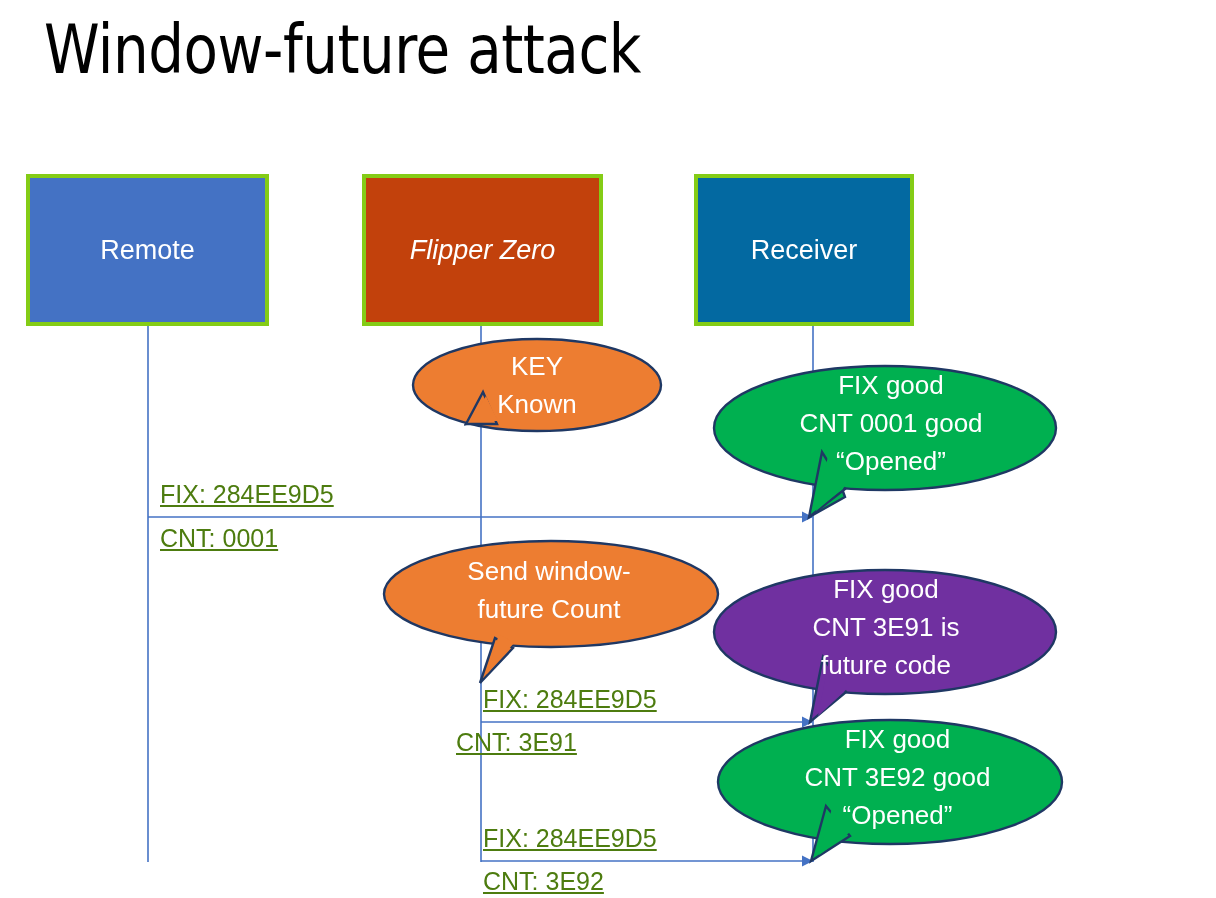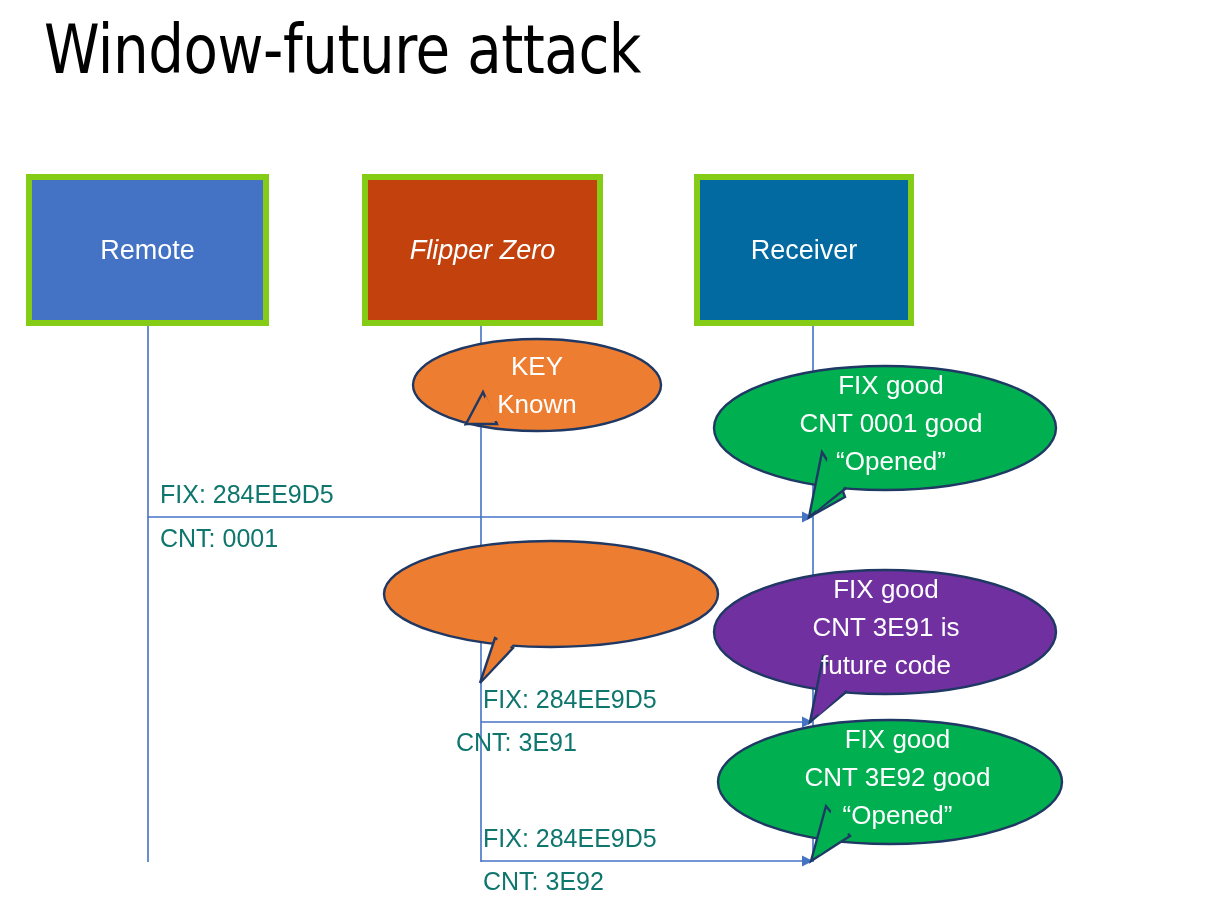--- a/index.html
+++ b/index.html
@@ -45,21 +45,21 @@
     position: absolute;
     left: 0;
     top: 0;
     width: 1216px;
     height: 898px;
   }
 
   
   .actor-box {
     position: absolute;
-    border: 6px solid #84cc16;
+    border: 4px solid #84cc16;
     box-sizing: border-box;
     display: flex;
     align-items: center;
     justify-content: center;
     color: #ffffff;
     font-size: 27px;
     font-weight: 400;
     line-height: 32px;
     text-align: center;
   }
@@ -79,24 +79,25 @@
   }
   .callout-key       { left: 452px; top: 347px; width: 170px; }
   .callout-send      { left: 404px; top: 552px; width: 290px; }
   .callout-fix0001   { left: 726px; top: 366px; width: 330px; }
   .callout-fix3e91   { left: 726px; top: 570px; width: 320px; }
   .callout-fix3e92   { left: 730px; top: 720px; width: 335px; }
 
   
   .msg-label {
     position: absolute;
-    color: #0f766e;
+    color: #4d7c0f;
     font-size: 25px;
     line-height: 30px;
     white-space: nowrap;
+    text-decoration: underline;
   }
   .msg1-fix { left: 160px; top: 479px; }
   .msg1-cnt { left: 160px; top: 523px; text-align: right; }
   .msg2-fix { left: 483px; top: 684px; }
   .msg2-cnt { left: 456px; top: 727px; }
   .msg3-fix { left: 483px; top: 823px; }
   .msg3-cnt { left: 483px; top: 866px; }
 </style>
 </head>
 <body>
@@ -165,20 +166,22 @@
     <span>Receiver</span>
   </div>
 
   <div class="callout-text callout-key">KEY
 Known</div>
 
   <div class="callout-text callout-fix0001">FIX good
 CNT 0001 good
 “Opened”</div>
 
+  <div class="callout-text callout-send">Send window-
+future Count</div>
 
   <div class="callout-text callout-fix3e91">FIX good
 CNT 3E91 is
 future code</div>
 
   <div class="callout-text callout-fix3e92">FIX good
 CNT 3E92 good
 “Opened”</div>
 
   <div class="msg-label msg1-fix">FIX: 284EE9D5</div>

